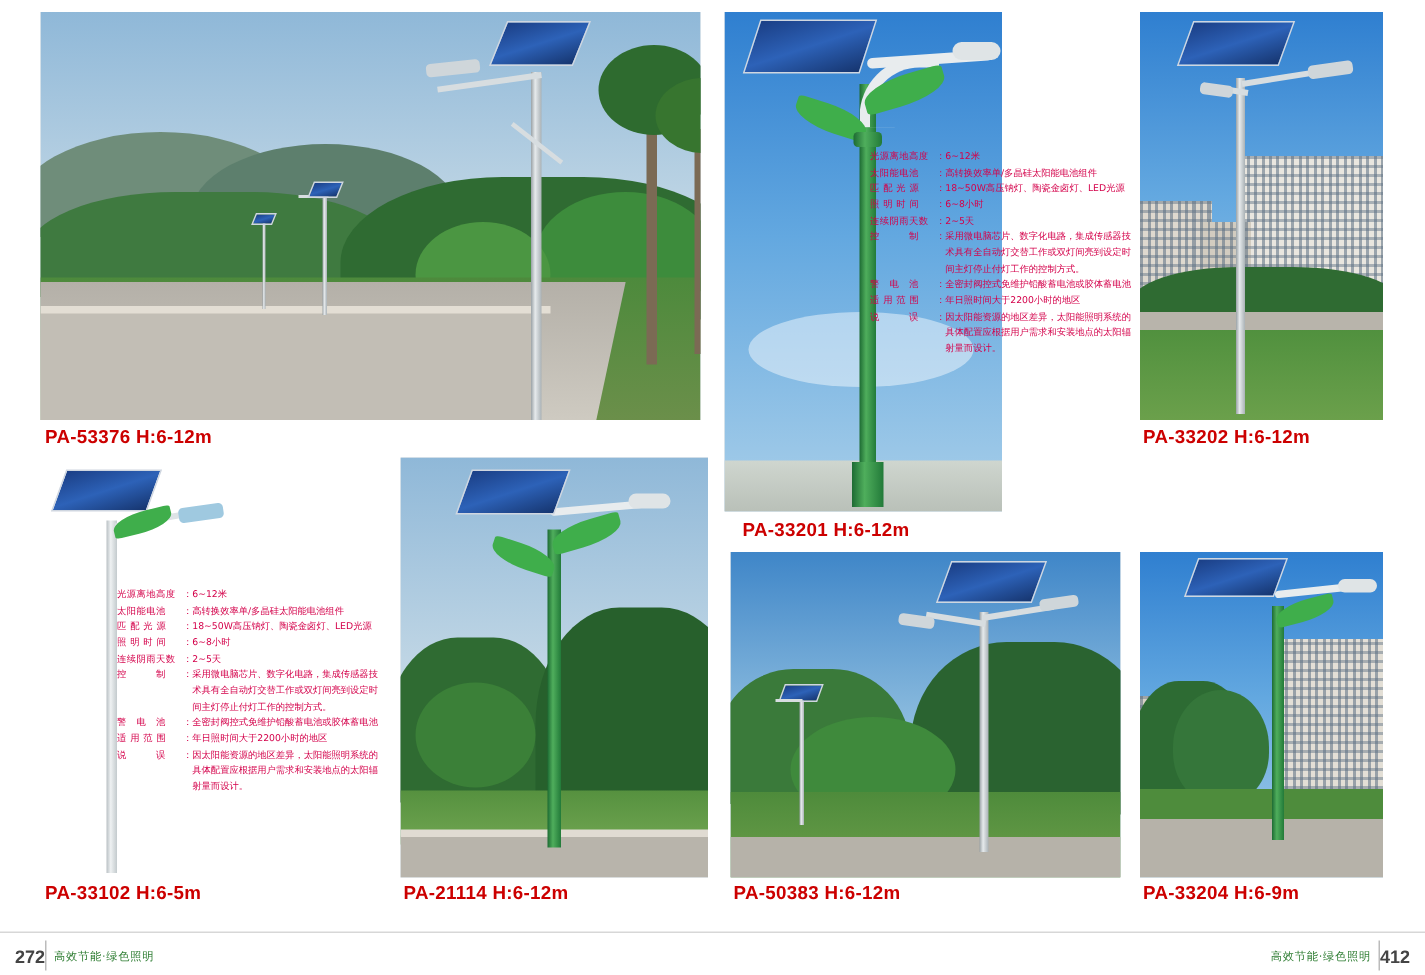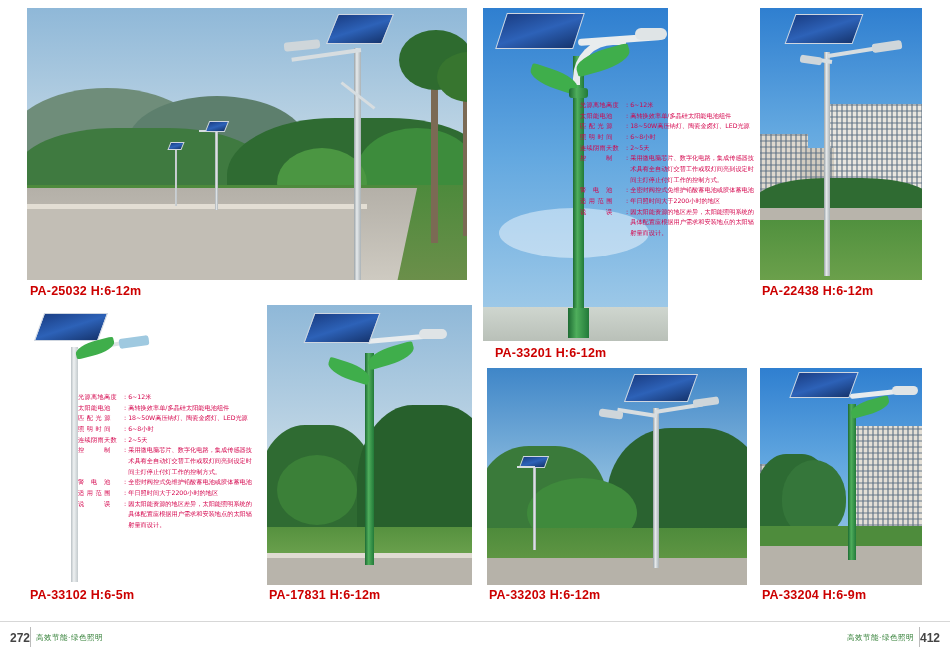--- a/index.html
+++ b/index.html
@@ -198,21 +198,21 @@
     <div class="panel" style="left:180px; top:113px; width:18px; height:9px; transform:skewX(-22deg);"></div>
 
     <div class="pole" style="left:148px; top:140px; width:2px; height:58px;"></div>
     <div class="panel" style="left:142px; top:134px; width:12px; height:6px; transform:skewX(-22deg);"></div>
 
     <div class="palm-trunk" style="left:404px; top:60px; width:7px; height:175px; background:#7b6a54;"></div>
     <div class="blob" style="left:372px; top:22px; width:74px; height:60px; background:#2e6b2f;"></div>
     <div class="palm-trunk" style="left:436px; top:78px; width:6px; height:150px; background:#7b6a54;"></div>
     <div class="blob" style="left:410px; top:44px; width:64px; height:50px; background:#37752f;"></div>
   </div>
-  <div class="caption" style="left:30px; top:284px;">PA-25032 H:6-12m</div>
+  <div class="caption" style="left:30px; top:284px;">PA-53376 H:6-12m</div>
 
   <div class="photo" style="left:483px; top:8px; width:185px; height:333px;">
     <div class="sky grad-sky-blue"></div>
     <div class="ground" style="height:34px; background:linear-gradient(#cfd6cf,#b9c0b8);"></div>
     <div class="blob" style="left:16px; top:200px; width:150px; height:50px; background:rgba(255,255,255,.45);"></div>
 
     <div class="pole-green" style="left:90px; top:48px; width:11px; height:282px;"></div>
     <div class="pole-green" style="left:85px; top:300px; width:21px; height:30px;"></div>
 
     <div class="arm" style="left:95px; top:28px; width:84px; height:7px; border-radius:6px; transform:rotate(-4deg); background:#e8ecee;"></div>
@@ -295,21 +295,21 @@
     <div class="lawn" style="left:0; top:206px; width:162px; height:66px; background:linear-gradient(#4e8f3d,#6ba04b);"></div>
     <div class="road" style="left:0; top:200px; width:162px; height:12px; background:#b8b4ab;"></div>
 
     <div class="pole" style="left:64px; top:44px; width:6px; height:224px;"></div>
     <div class="arm" style="left:68px; top:46px; width:56px; height:4px; transform:rotate(-9deg); transform-origin:left center;"></div>
     <div class="arm" style="left:52px; top:52px; width:20px; height:4px; transform:rotate(9deg); transform-origin:right center;"></div>
     <div class="lamp" style="left:112px; top:34px; width:30px; height:9px; transform:rotate(-8deg);"></div>
     <div class="lamp" style="left:40px; top:48px; width:22px; height:8px; transform:rotate(8deg);"></div>
     <div class="panel" style="left:30px; top:6px; width:66px; height:28px; transform:skewX(-20deg);"></div>
   </div>
-  <div class="caption" style="left:762px; top:284px;">PA-22438 H:6-12m</div>
+  <div class="caption" style="left:762px; top:284px;">PA-33202 H:6-12m</div>
 
   <div class="photo" style="left:27px; top:305px; width:225px; height:280px; background:#ffffff;">
     <div class="pole" style="left:44px; top:42px; width:7px; height:235px; background:linear-gradient(90deg,#b9c0c4,#eef1f2 40%,#c3cacd);"></div>
     <div class="arm" style="left:50px; top:44px; width:54px; height:4px; transform:rotate(-10deg); transform-origin:left center; background:#dde3e6;"></div>
     <div class="lamp" style="left:92px; top:32px; width:30px; height:10px; transform:rotate(-8deg); background:#9fc9e0;"></div>
     <div class="panel" style="left:12px; top:8px; width:62px; height:26px; transform:skewX(-20deg);"></div>
     <div class="leaf-green" style="left:48px; top:36px; width:40px; height:14px; transform:rotate(-14deg);"></div>
   </div>
   <div class="caption" style="left:30px; top:588px;">PA-33102 H:6-5m</div>
 
@@ -372,42 +372,42 @@
     <div class="road" style="left:0; top:252px; width:205px; height:28px; background:#b8b4ab;"></div>
     <div class="road" style="left:0; top:248px; width:205px; height:5px; background:#e0dbd2;"></div>
 
     <div class="pole-green" style="left:98px; top:48px; width:9px; height:212px;"></div>
     <div class="arm" style="left:100px; top:34px; width:62px; height:5px; border-radius:4px; transform:rotate(-5deg); transform-origin:left center; background:#e8ecee;"></div>
     <div class="lamp" style="left:152px; top:24px; width:28px; height:10px; border-radius:5px; background:#dfe4e6;"></div>
     <div class="panel" style="left:42px; top:8px; width:64px; height:28px; transform:skewX(-20deg);"></div>
     <div class="leaf-green" style="left:100px; top:42px; width:48px; height:17px; transform:rotate(-16deg);"></div>
     <div class="leaf-green" style="left:60px; top:58px; width:44px; height:16px; transform:rotate(18deg) scaleX(-1);"></div>
   </div>
-  <div class="caption" style="left:269px; top:588px;">PA-17831 H:6-12m</div>
+  <div class="caption" style="left:269px; top:588px;">PA-21114 H:6-12m</div>
 
   <div class="photo" style="left:487px; top:368px; width:260px; height:217px;">
     <div class="sky grad-sky-warm"></div>
     <div class="treeline" style="left:-10px; top:78px; width:130px; height:90px; background:#3a7a3a;"></div>
     <div class="treeline" style="left:120px; top:60px; width:160px; height:115px; background:#2a6330;"></div>
     <div class="blob" style="left:40px; top:110px; width:110px; height:70px; background:#3f8a3c;"></div>
     <div class="lawn" style="left:0; top:160px; width:260px; height:57px; background:linear-gradient(#4e8b3b,#6d9f4b);"></div>
     <div class="road" style="left:0; top:190px; width:260px; height:27px; background:#b6b2a9;"></div>
 
     <div class="pole" style="left:166px; top:40px; width:6px; height:160px;"></div>
     <div class="arm" style="left:168px; top:42px; width:48px; height:4px; transform:rotate(-9deg); transform-origin:left center;"></div>
     <div class="arm" style="left:130px; top:46px; width:40px; height:4px; transform:rotate(9deg); transform-origin:right center;"></div>
     <div class="lamp" style="left:206px; top:30px; width:26px; height:8px; transform:rotate(-8deg);"></div>
     <div class="lamp" style="left:112px; top:42px; width:24px; height:8px; transform:rotate(8deg);"></div>
     <div class="panel" style="left:142px; top:6px; width:62px; height:26px; transform:skewX(-20deg);"></div>
 
     <div class="pole" style="left:46px; top:96px; width:3px; height:86px;"></div>
     <div class="panel" style="left:34px; top:88px; width:24px; height:10px; transform:skewX(-20deg);"></div>
     <div class="arm" style="left:30px; top:98px; width:18px; height:2px;"></div>
   </div>
-  <div class="caption" style="left:489px; top:588px;">PA-33203 H:6-12m</div>
+  <div class="caption" style="left:489px; top:588px;">PA-50383 H:6-12m</div>
 
   <div class="photo" style="left:760px; top:368px; width:162px; height:217px;">
     <div class="sky grad-sky-blue"></div>
     <div class="bldg" style="left:92px; top:58px; width:70px; height:100px; background:#e3dfd6;">
       <div class="windowgrid"></div>
     </div>
     <div class="bldg" style="left:0px; top:96px; width:42px; height:62px; background:#d6d1c6;">
       <div class="windowgrid"></div>
     </div>
     <div class="treeline" style="left:-6px; top:86px; width:80px; height:80px; background:#2d6b33;"></div>

